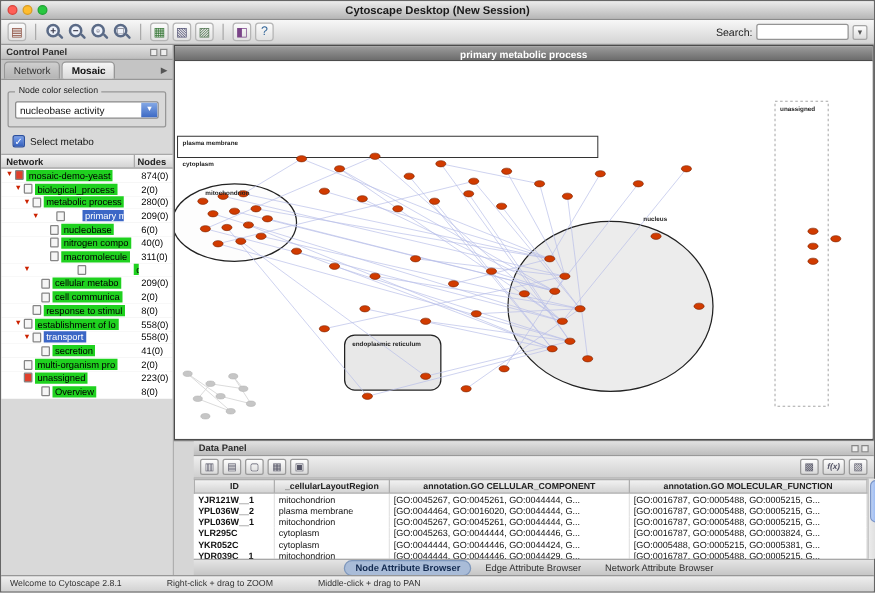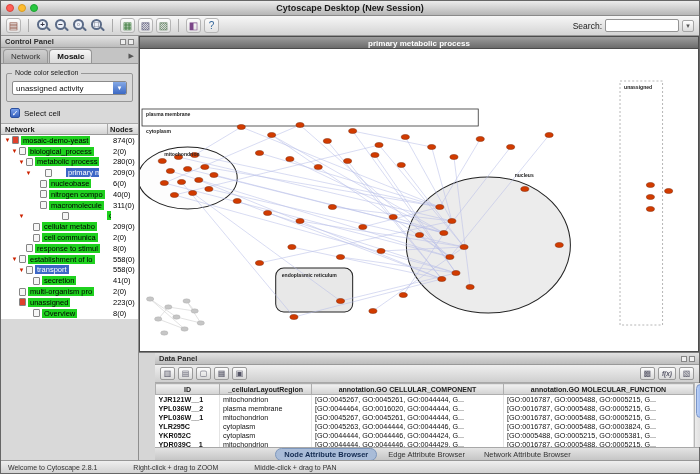--- a/index.html
+++ b/index.html
@@ -178,27 +178,27 @@
         <div id="cp-tabs">
             <div class="cp-tab">Network</div>
             <div class="cp-tab sel">Mosaic</div>
           </div>
         <span class="tab-arrow">▶</span>
       </div>
       <div class="cp-body">
         <div class="groupbox">
           <span class="groupbox-label">Node color selection</span>
           <div class="combo">
-            <span class="val">unassigned activity</span>
+            <span class="val">nucleobase activity</span>
             <span class="combo-btn">▼</span>
           </div>
         </div>
         <div class="checkbox-row">
           <span class="cb" id="cb-box">✓</span>
-          <span>Select cell</span>
+          <span>Select metabo</span>
         </div>
         <div class="tree-header">
           <span class="th-net">Network</span>
           <span class="th-nodes">Nodes</span>
         </div>
         <div id="tree">
             <div class="trow" style="padding-left: 2px;">
               <span class="expander">▼</span>
               <span class="ticon red"></span>
               <span class="tlabel">mosaic-demo-yeast</span>

